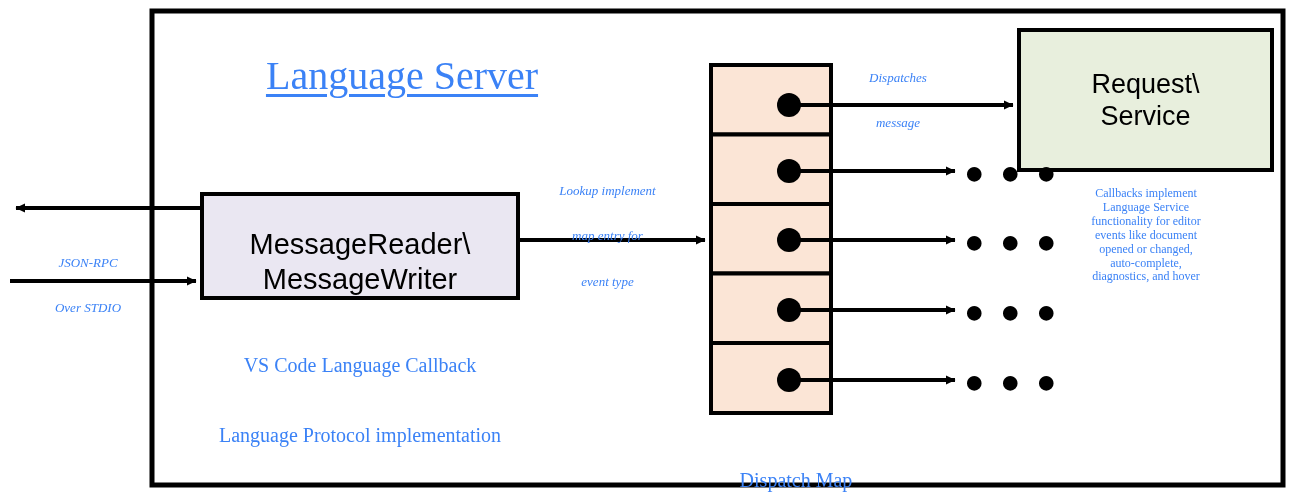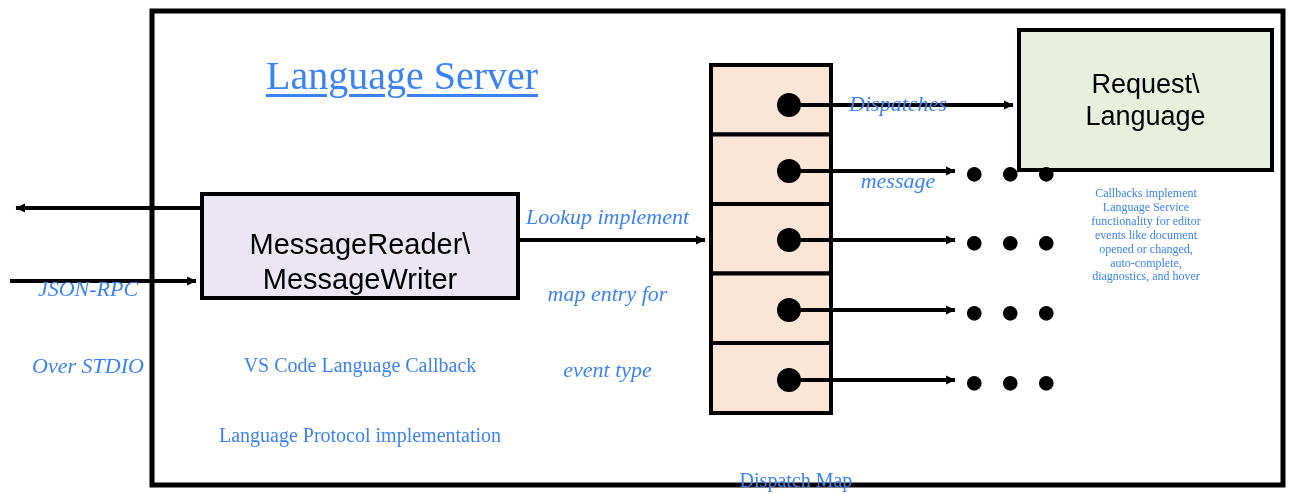--- a/index.html
+++ b/index.html
@@ -89,21 +89,21 @@
   #callbacks-caption {
     left: 1010px;
     top: 187px;
     width: 272px;
     font-size: 12px;
   }
 
   
   .edge-label {
     font-style: italic;
-    font-size: 22px;
+    font-size: 13px;
     font-weight: 500;
   }
   #jsonrpc-label {
     left: 18px;
     top: 225px;
     width: 140px;
   }
   #lookup-label {
     left: 515px;
     top: 153px;
@@ -202,21 +202,21 @@
     <div>message</div>
   </div>
 
   <div class="txt caption" id="dispatch-caption">
     <div>Dispatch Map</div>
     
   </div>
 
   <div class="box-label" id="callback-box-label">
     <span>Request\</span>
-    <span>Language</span>
+    <span>Service</span>
   </div>
 
   <div class="txt caption" id="callbacks-caption">Callbacks implement
 Language Service
 functionality for editor
 events like document
 opened or changed,
 auto-complete,
 diagnostics, and hover</div>
 

